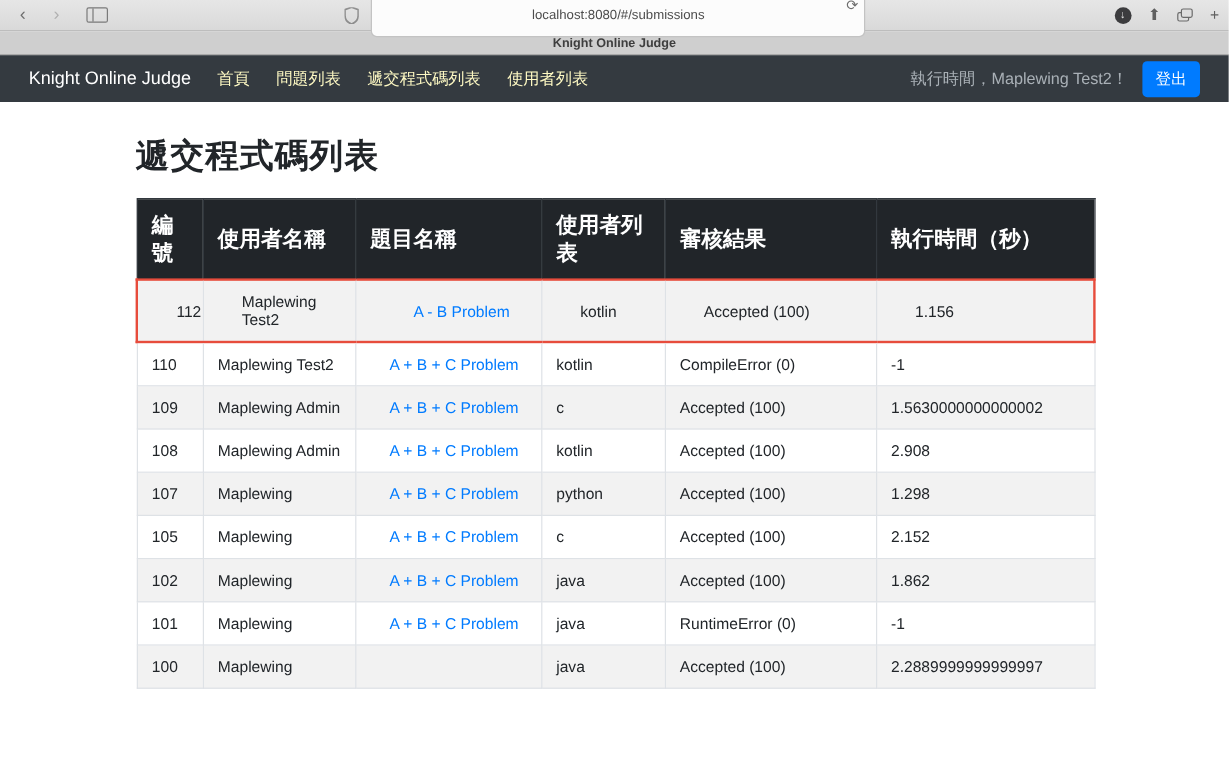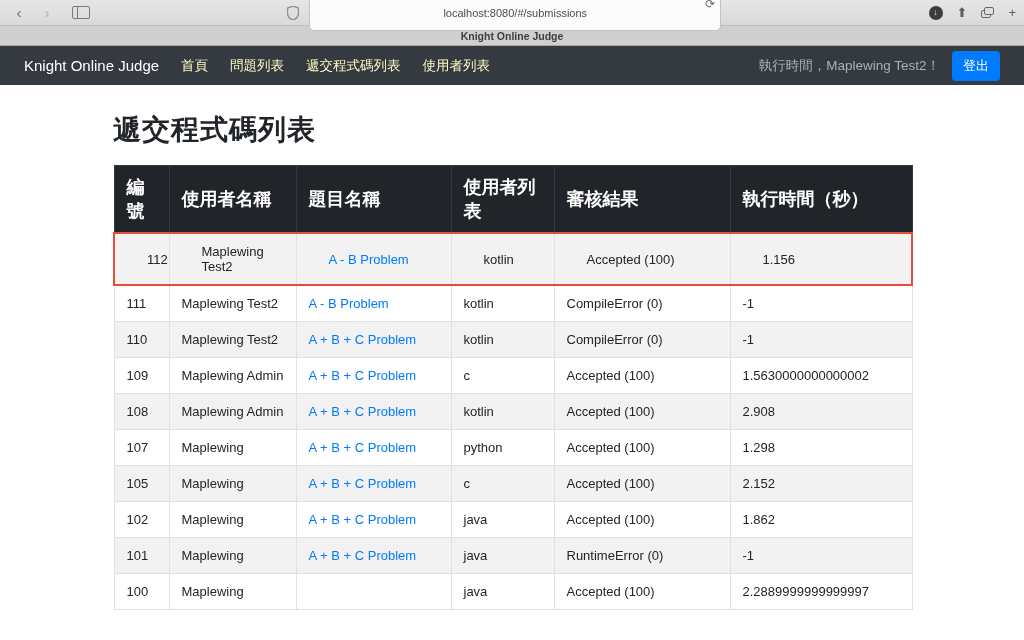--- a/index.html
+++ b/index.html
@@ -73,21 +73,21 @@
   col.c-id{width:55px;} col.c-user{width:127px;} col.c-problem{width:155px;}
   col.c-lang{width:103px;} col.c-result{width:176px;} col.c-time{width:182px;}
   thead th{
     background:var(--thead-bg);color:#fff;text-align:left;font-weight:700;
     padding:9px 12px;border:1px solid #32383e;font-size:18px;
   }
   tbody td{
     padding:10px 12px;border:1px solid var(--border);background:#fff;height:35px;
   }
   tbody tr:nth-child(odd) td{background:var(--stripe);}
-  tbody a{color:var(--accent);text-decoration:none;cursor:pointer;}
+  tbody a{color:var(--accent);text-decoration:none;cursor:pointer;margin-left:16px;}
   tr.highlight td{border-top:2px solid var(--highlight);border-bottom:2px solid var(--highlight);padding-left:32px;}
   tr.highlight td:first-child{border-left:2px solid var(--highlight);}
   tr.highlight td:last-child{border-right:2px solid var(--highlight);margin-top:24px;}
 </style>
 </head>
 <body>
 
 <div class="browser-toolbar">
   <span class="nav-arrow">‹</span>
   <span class="nav-arrow disabled">›</span>
@@ -154,36 +154,28 @@
     <tbody>
         <tr class="highlight">
           <td>112</td>
           <td>Maplewing Test2</td>
           <td><a>A - B Problem</a></td>
           <td>kotlin</td>
           <td>Accepted (100)</td>
           <td>1.156</td>
         </tr>
         <tr>
-          <td>111</td>
+          <td>110</td>
           <td>Maplewing Test2</td>
-          <td><a>A - B Problem</a></td>
+          <td><a>A + B + C Problem</a></td>
           <td>kotlin</td>
           <td>CompileError (0)</td>
           <td>-1</td>
         </tr>
         <tr>
-          <td>110</td>
-          <td>Maplewing Test2</td>
-          <td><a>A + B + C Problem</a></td>
-          <td>kotlin</td>
-          <td>CompileError (0)</td>
-          <td>-1</td>
-        </tr>
-        <tr>
           <td>109</td>
           <td>Maplewing Admin</td>
           <td><a>A + B + C Problem</a></td>
           <td>c</td>
           <td>Accepted (100)</td>
           <td>1.5630000000000002</td>
         </tr>
         <tr>
           <td>108</td>
           <td>Maplewing Admin</td>

